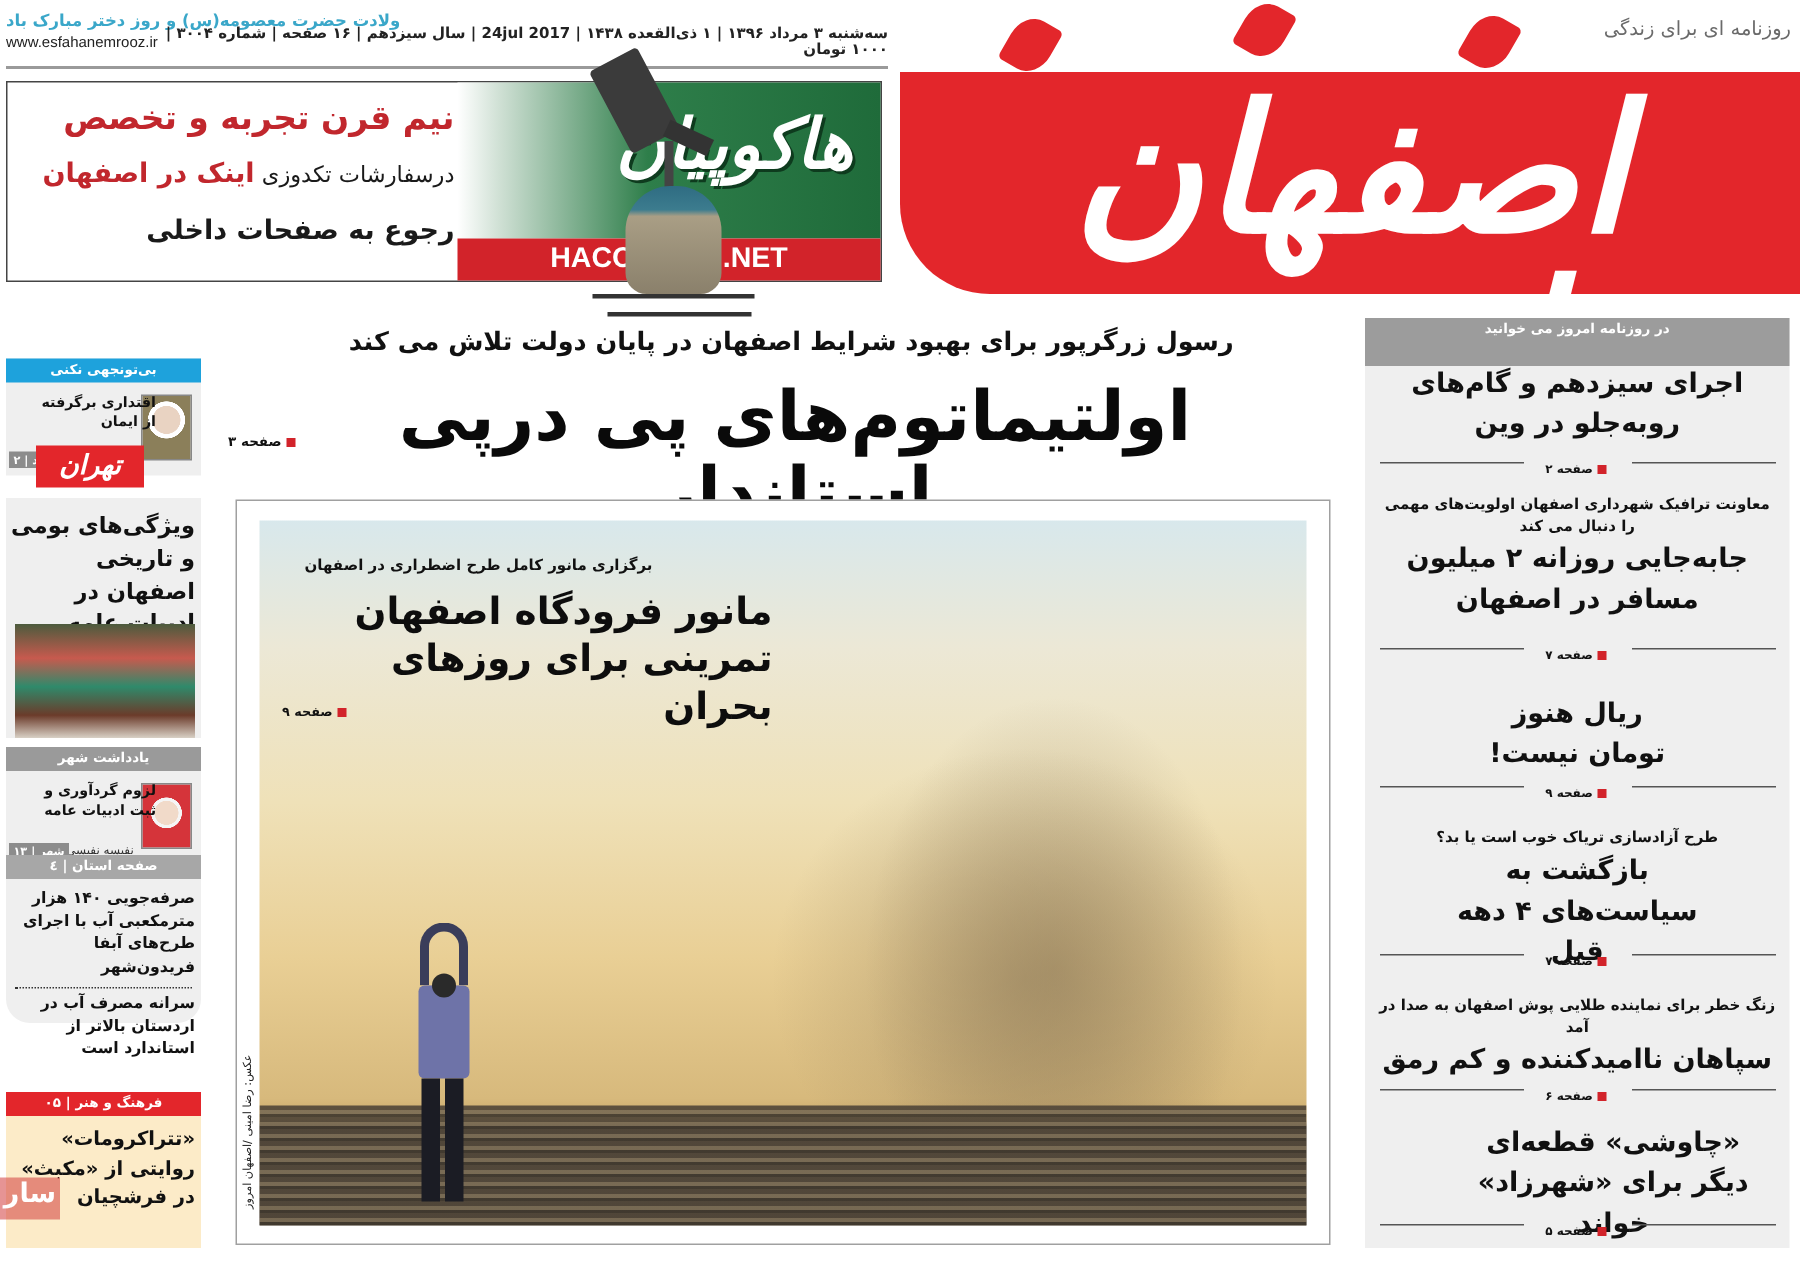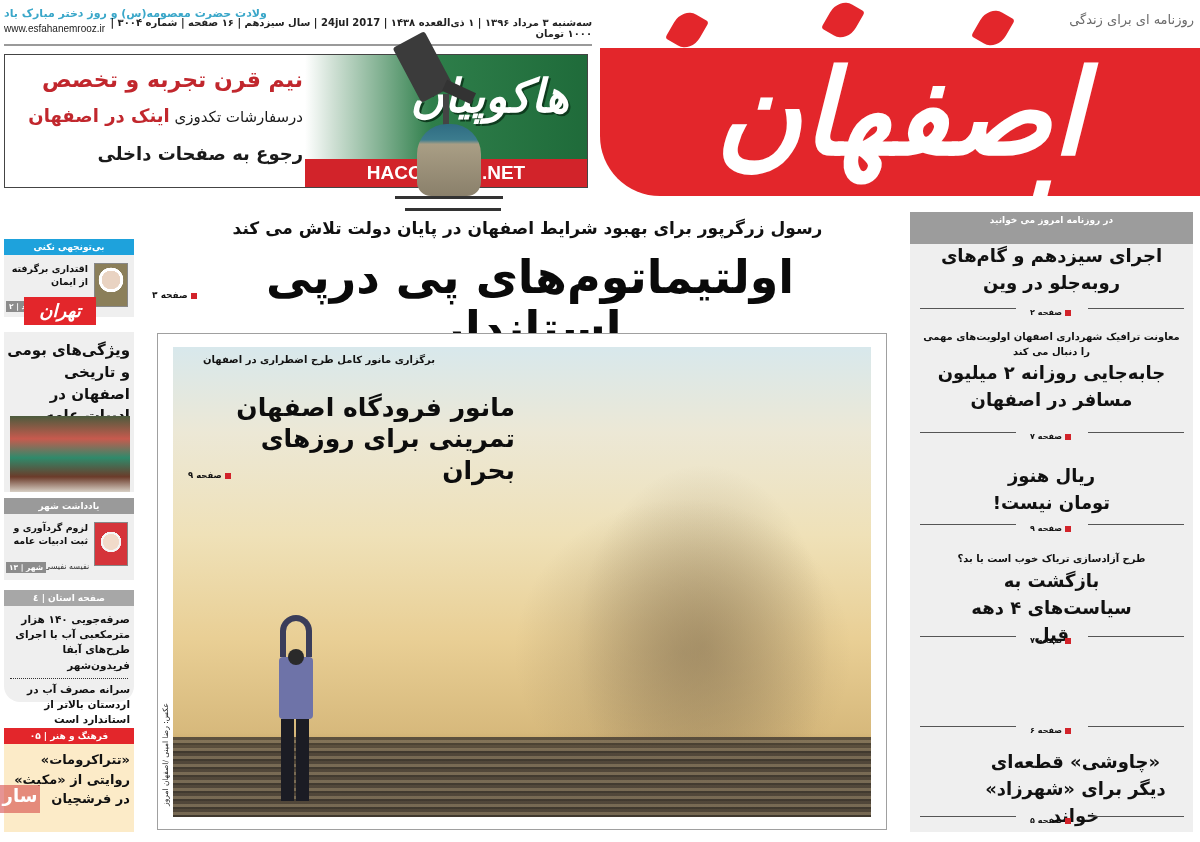--- a/index.html
+++ b/index.html
@@ -28,35 +28,35 @@
   #ad .line1 { position: absolute; left: 10px; top: 12px; width: 288px; text-align: right; font-size: 22px; font-weight: bold; color: #c1272d; }
   #ad .line2 { position: absolute; left: 10px; top: 50px; width: 288px; text-align: right; font-size: 15px; color: #1a1a1a; }
   #ad .line2 .hl { color: #c1272d; font-weight: bold; font-size: 18px; }
   #ad .line3 { position: absolute; left: 10px; top: 88px; width: 288px; text-align: right; font-size: 18px; font-weight: bold; color: #1a1a1a; }
   .box-head { height: 16px; font-size: 9px; font-weight: bold; color: #fff; text-align: center; line-height: 16px; }
   .col-card { position: absolute; left: 4px; width: 130px; background: #efefef; }
   #col1 { top: 207px; height: 78px; margin-top: 32px; }
   #col1 .box-head { background: #1ea2dc; }
   .avatar { position: absolute; right: 6px; width: 34px; height: 44px; border: 1px solid #888; }
   #col1 .avatar { top: 24px; background: radial-gradient(circle at 50% 38%, #e9d3c2 0 30%, #ffffff 31% 40%, #8b7f5a 41% 100%); }
-  .card-title { position: absolute; right: 46px; font-size: 9.5px; font-weight: bold; text-align: right; line-height: 1.35; color: #111; }
+  .card-title { position: absolute; right: 30px; font-size: 9.5px; font-weight: bold; text-align: right; line-height: 1.35; color: #111; }
   .card-author { position: absolute; left: 40px; font-size: 8px; color: #333; }
   .page-tag { position: absolute; left: 2px; background: #8c8c8c; color: #fff; font-size: 7.5px; font-weight: bold; padding: 1px 3px; }
 
   #tehran-logo { left: 4px; top: 291px; width: 130px; height: 38px; }
   #tehran-logo .box { position: absolute; left: 20px; top: 6px; width: 72px; height: 28px; background: #e3262b; color: #fff; font-size: 18px; font-weight: bold; font-style: italic; text-align: center; line-height: 28px; }
   #col2 { top: 332px; height: 160px; }
   #col2 .headline { position: absolute; right: 4px; top: 8px; width: 124px; text-align: right; font-size: 15px; font-weight: bold; line-height: 1.45; color: #111; }
   #col2 .photo { position: absolute; left: 6px; top: 84px; width: 120px; height: 76px; background: linear-gradient(180deg, #4c5b3d 0%, #c75a4e 30%, #2f8a6b 55%, #6b3b2a 80%, #d8d0c5 100%); }
 
   #col3 { top: 498px; height: 82px; }
   #col3 .box-head { background: #9a9a9a; }
   #col3 .avatar { top: 24px; background: radial-gradient(circle at 50% 45%, #f1dac9 0 28%, #f5f5f5 29% 36%, #d5343a 37% 100%); }
 
-  #col4 { top: 590px; height: 112px; border-radius: 16px; }
+  #col4 { top: 570px; height: 112px; border-radius: 16px; }
   #col4 .box-head { background: #a7a7a7; color: #fff; }
   #col4 .item { position: absolute; right: 4px; width: 124px; text-align: right; font-size: 10.5px; font-weight: bold; line-height: 1.45; color: #111; }
   #col4 .sep { position: absolute; left: 6px; width: 118px; border-top: 1px dotted #333; }
 
   #col5 { top: 728px; height: 104px; background: #fcebc8; }
   #col5 .box-head { background: #e3262b; }
   #col5 .headline { position: absolute; right: 4px; top: 22px; width: 124px; text-align: right; font-size: 13px; font-weight: bold; line-height: 1.5; color: #111; }
   #watermark { left: 0; top: 785px; width: 40px; height: 28px; background: rgba(210,60,60,0.55); color: #fff; font-weight: bold; font-size: 18px; text-align: center; }
 
   
@@ -78,21 +78,21 @@
   #heli .mast { position: absolute; left: 48px; top: 58px; width: 6px; height: 34px; background: #444; }
   #heli .body { position: absolute; left: 22px; top: 88px; width: 64px; height: 72px; background: linear-gradient(180deg, #2f6c82 0%, #3c7c8e 22%, #a99e85 28%, #8a806b 100%); border-radius: 30px 30px 14px 14px; }
   #heli .skid { position: absolute; left: 0; top: 160px; width: 108px; height: 3px; background: #333; }
   #heli .skid2 { position: absolute; left: 10px; top: 172px; width: 96px; height: 3px; background: #333; }
   #man { left: 103px; top: 268px; width: 40px; height: 186px; }
   #man .arms { position: absolute; left: 4px; top: 0; width: 32px; height: 42px; border: 6px solid #3a3d5a; border-bottom: none; border-radius: 16px 16px 0 0; }
   #man .head { position: absolute; left: 12px; top: 34px; width: 16px; height: 16px; border-radius: 50%; background: #2a2a2a; }
   #man .torso { position: absolute; left: 3px; top: 42px; width: 34px; height: 62px; background: #6e73a8; border-radius: 4px; }
   #man .legs { position: absolute; left: 5px; top: 104px; width: 28px; height: 82px; background: linear-gradient(90deg, #1b1c24 0 45%, transparent 45% 55%, #1b1c24 55%); }
 
-  #photo-kicker { left: 185px; top: 354px; width: 250px; text-align: right; font-size: 10px; font-weight: bold; color: #111; }
+  #photo-kicker { left: 185px; top: 372px; width: 250px; text-align: right; font-size: 10px; font-weight: bold; color: #111; }
   #photo-headline { left: 185px; top: 392px; width: 330px; text-align: right; font-size: 25px; font-weight: bold; line-height: 1.25; color: #0d0d0d; }
   #photo-page-ref { left: 188px; top: 470px; font-size: 8.5px; font-weight: bold; color: #111; }
   #photo-credit { left: 158px; top: 698px; width: 14px; height: 120px; }
   #photo-credit span { position: absolute; left: -52px; top: 52px; width: 118px; font-size: 7.5px; color: #222; transform: rotate(-90deg); white-space: nowrap; text-align: center; }
 
   
   #right-col { left: 910px; top: 212px; width: 283px; height: 620px; background: #efefef; }
   #right-col .box-head { background: #9c9c9c; height: 32px; line-height: 17px; font-size: 9px; }
   .r-item { position: absolute; left: 0; width: 283px; text-align: center; color: #111; }
   .r-kicker { font-size: 10px; font-weight: bold; line-height: 1.45; padding: 0 8px; }
@@ -247,20 +247,24 @@
   <div class="r-item rtl" style="top:340px;">
     <div class="r-kicker">طرح آزادسازی تریاک خوب است یا بد؟</div>
     <div class="r-title" style="padding: 0 50px;">بازگشت به سیاست‌های ۴ دهه قبل</div>
   </div>
   <div class="r-ref" style="top:424px;">
       <span class="line"></span>
       <span class="txt rtl"><span class="sq"></span><span>صفحه ۷</span></span>
       <span class="line"></span>
     </div>
 
+  <div class="r-item rtl" style="top:452px;">
+    <div class="r-kicker">زنگ خطر برای نماینده طلایی پوش اصفهان به صدا در آمد</div>
+    <div class="r-title">سپاهان ناامیدکننده و کم رمق</div>
+  </div>
   <div class="r-ref" style="top:514px;">
       <span class="line"></span>
       <span class="txt rtl"><span class="sq"></span><span>صفحه ۶</span></span>
       <span class="line"></span>
     </div>
 
   <div class="r-item rtl" style="top:536px;margin-left:24px;">
     <div class="r-title" style="padding: 0 50px;">«چاوشی» قطعه‌ای دیگر برای «شهرزاد» خواند</div>
   </div>
   <div class="r-ref" style="top:604px;">

